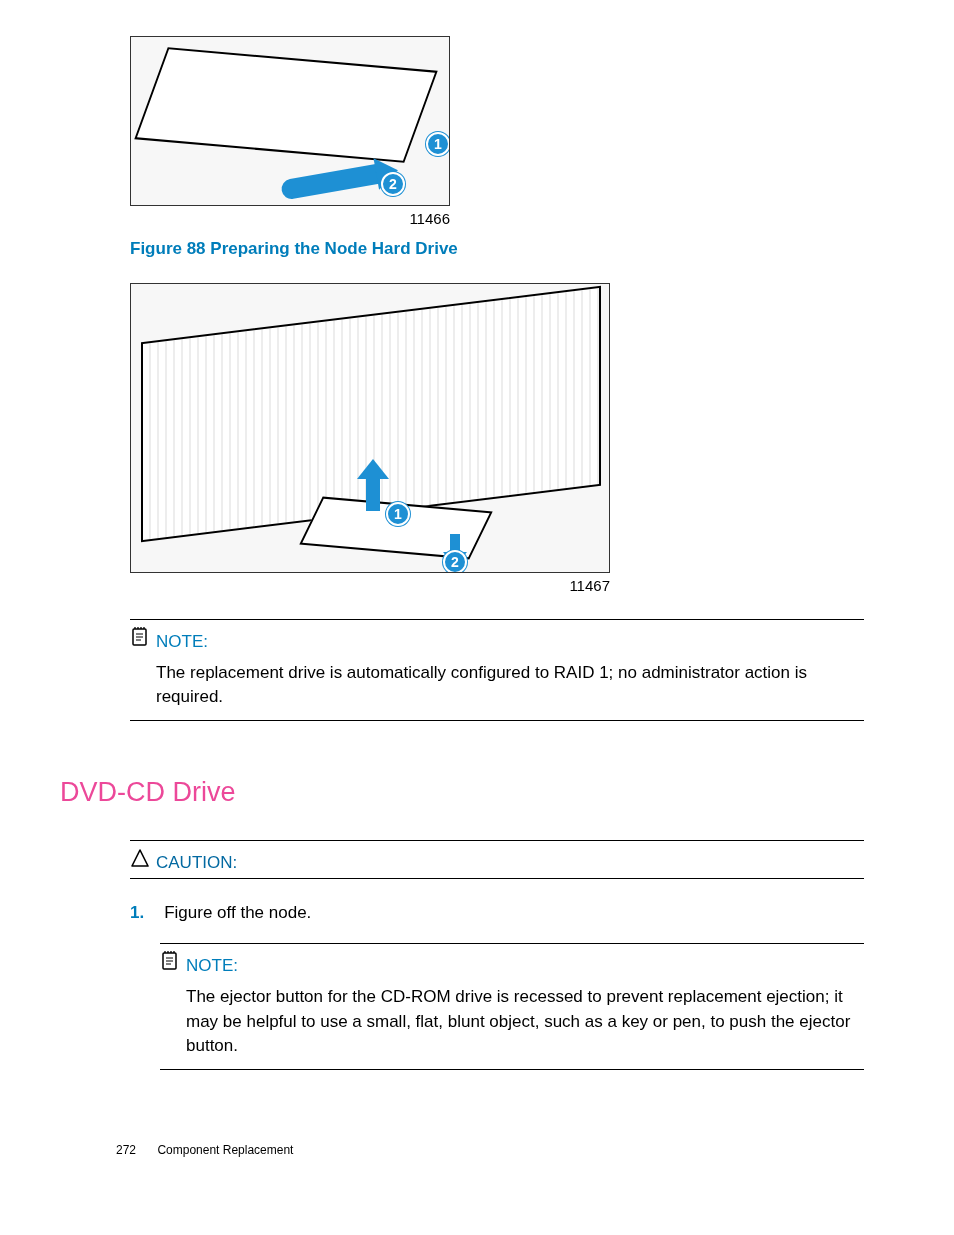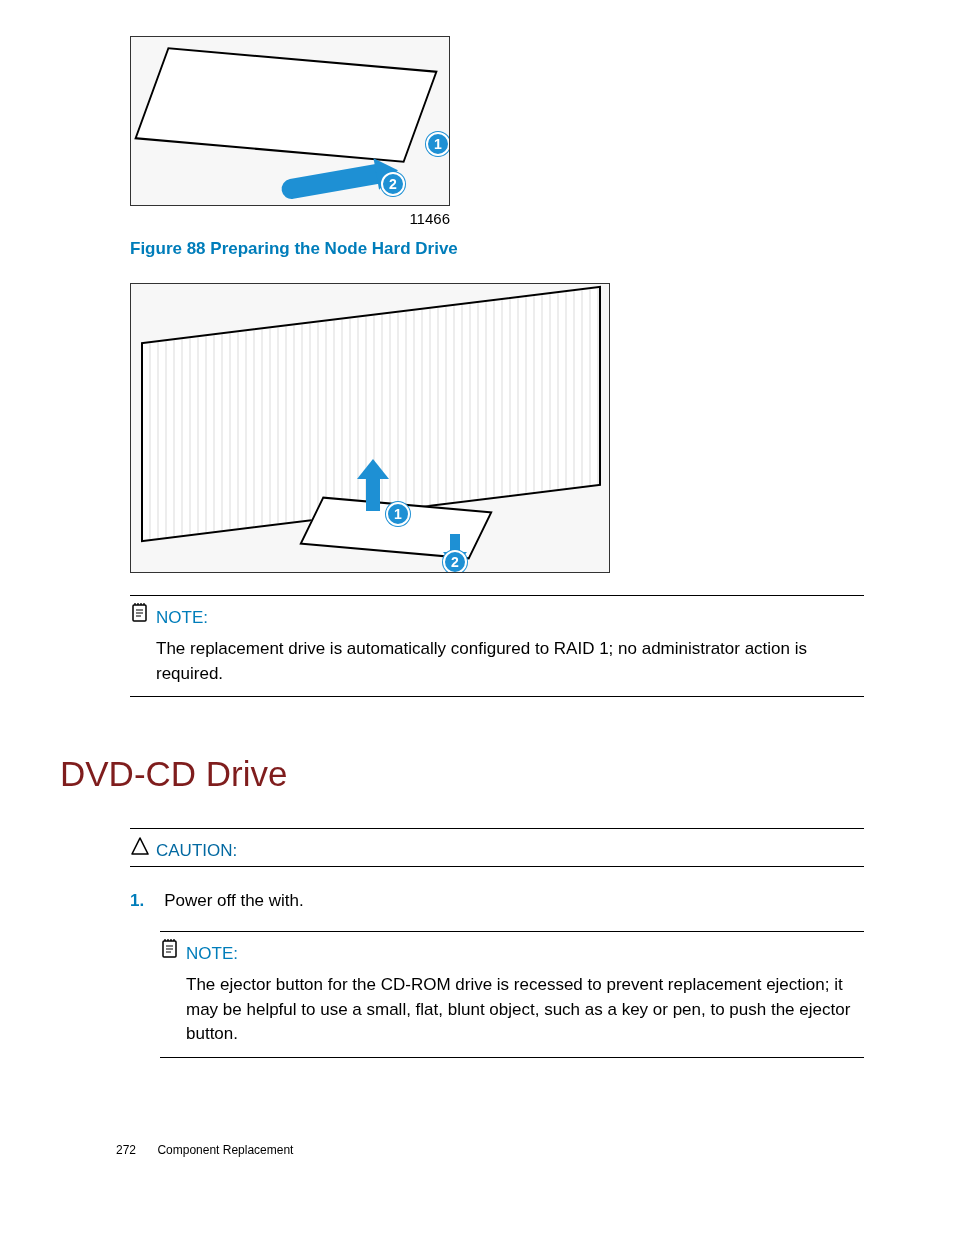--- a/index.html
+++ b/index.html
@@ -182,22 +182,22 @@
       font-size: 17px;
     }
     .note-title { color: #007dba; }
     .caution-title { color: #0369a1; }
     .admonition-body {
       padding-left: 26px;
       padding-top: 4px;
       padding-bottom: 10px;
     }
     .section-heading {
-      color: #7f1d1d;
-      font-size: 35px;
+      color: #ec4899;
+      font-size: 27px;
       font-weight: 400;
       margin: 52px 0 28px -30px;
     }
     .step-row {
       display: flex;
       margin: 18px 0 18px 40px;
       gap: 20px;
     }
     .step-num {
       color: #007dba;
@@ -232,20 +232,21 @@
   <div class="figure-img fig2">
     <div class="fig2-server">
         <div class="fig2-lines"></div>
       </div>
     <div class="fig2-drive"></div>
     <div class="fig2-arrow"></div>
     <div class="fig2-arrow2"></div>
     <div class="circle-num fig2-num1">1</div>
     <div class="circle-num fig2-num2">2</div>
   </div>
+  <div class="diagram-id" style="width:480px;">11467</div>
 </div>
 
 <div class="admonition">
   <hr class="admonition-hr">
   <div class="admonition-row">
     <div class="admonition-icon">
       <svg width="20" height="20" viewBox="0 0 20 20">
           <rect x="3" y="2" width="13" height="16" rx="1" fill="none" stroke="#000" stroke-width="1.5"></rect>
           <path d="M5 2 L5 0 M8 2 L8 0 M11 2 L11 0 M14 2 L14 0" stroke="#000" stroke-width="1.3"></path>
           <path d="M6 7 h7 M6 10 h7 M6 13 h5" stroke="#000" stroke-width="1"></path>
@@ -267,21 +268,21 @@
           <path d="M10 2 L18 18 L2 18 Z" fill="none" stroke="#000" stroke-width="1.6" stroke-linejoin="round"></path>
         </svg>
     </div>
     <div class="admonition-title caution-title">CAUTION:</div>
   </div>
   <hr class="admonition-hr">
 </div>
 
 <div class="step-row">
   <span class="step-num">1.</span>
-  <span>Power off the with.</span>
+  <span>Figure off the node.</span>
 </div>
 
 <div class="admonition nested-admonition">
   <hr class="admonition-hr">
   <div class="admonition-row">
     <div class="admonition-icon">
       <svg width="20" height="20" viewBox="0 0 20 20">
           <rect x="3" y="2" width="13" height="16" rx="1" fill="none" stroke="#000" stroke-width="1.5"></rect>
           <path d="M5 2 L5 0 M8 2 L8 0 M11 2 L11 0 M14 2 L14 0" stroke="#000" stroke-width="1.3"></path>
           <path d="M6 7 h7 M6 10 h7 M6 13 h5" stroke="#000" stroke-width="1"></path>

